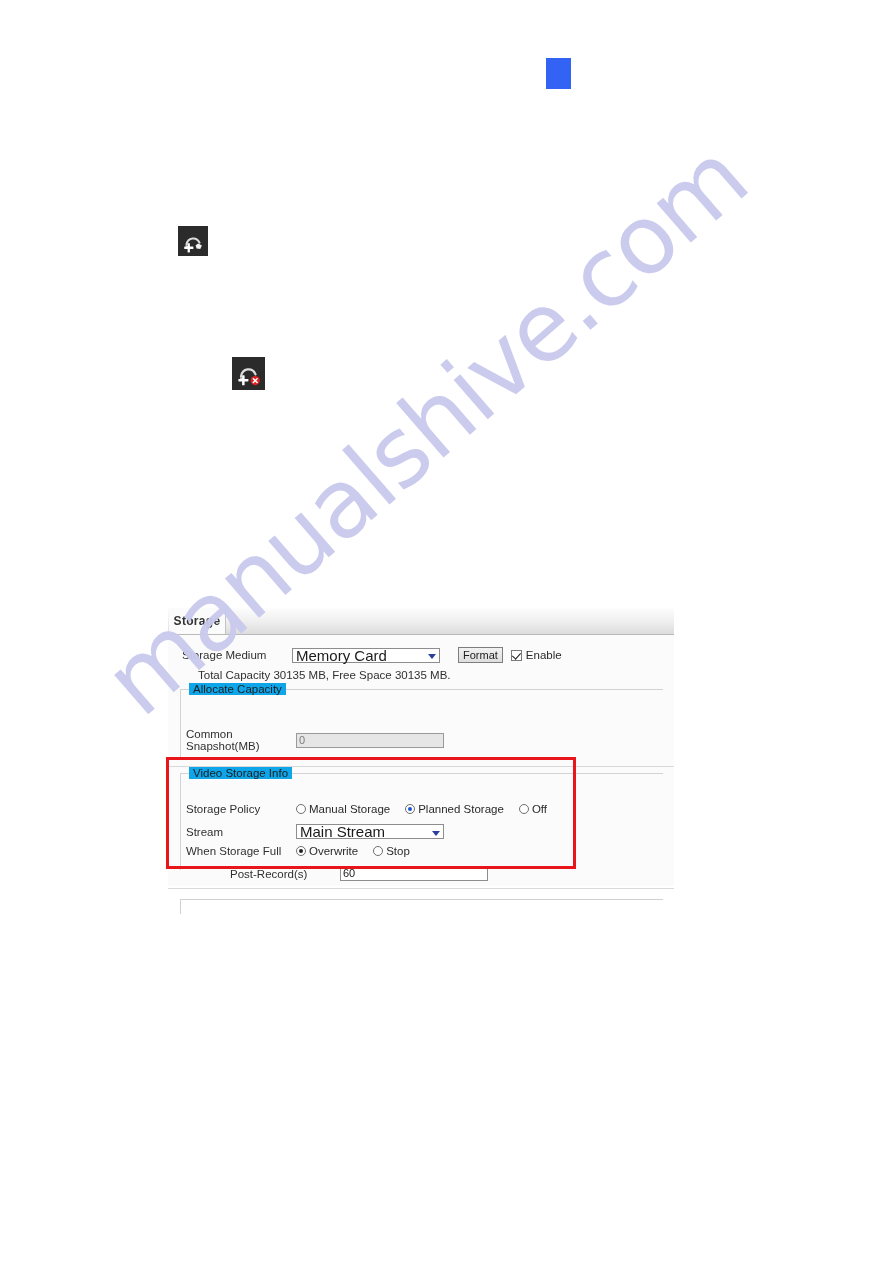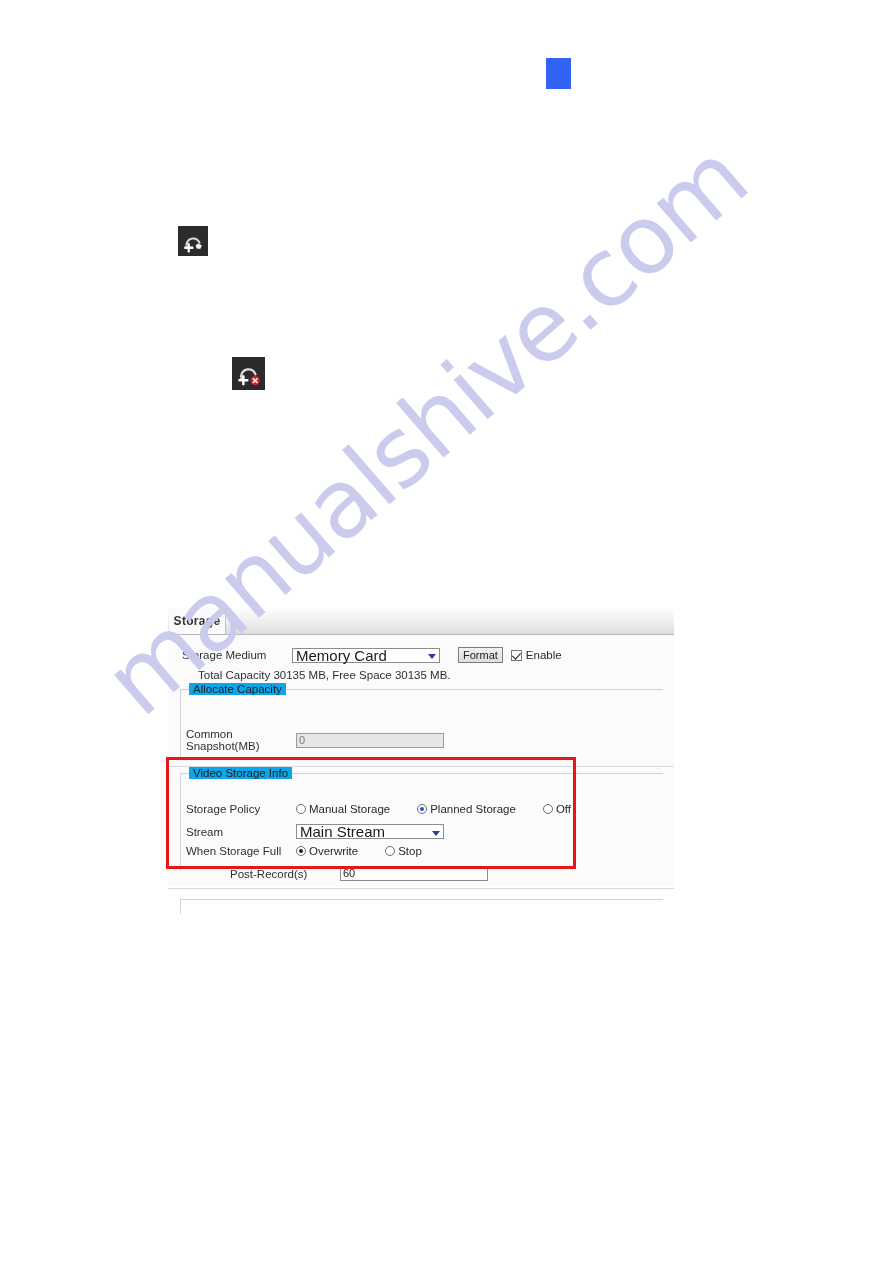--- a/index.html
+++ b/index.html
@@ -147,21 +147,21 @@
   }
   .chk.on:after{
     content:"";
     position:absolute;left:2px;top:0px;
     width:4px;height:7px;
     border:solid #1b1b1b;
     border-width:0 1.6px 1.6px 0;
     transform:rotate(42deg);
   }
 
-  .radio-grp{display:flex;align-items:center;gap:22px;}
+  .radio-grp{display:flex;align-items:center;gap:10px;}
   .radio-item{display:flex;align-items:center;gap:3px;margin-right:5px;}
   .rad{
     box-sizing:border-box;
     width:10px;height:10px;border-radius:50%;
     border:1px solid #6f6f6f;background:#fff;
     position:relative;flex:none;
   }
   .rad.on-blue:after{
     content:"";position:absolute;left:2px;top:2px;
     width:4px;height:4px;border-radius:50%;background:#1a56d6;

